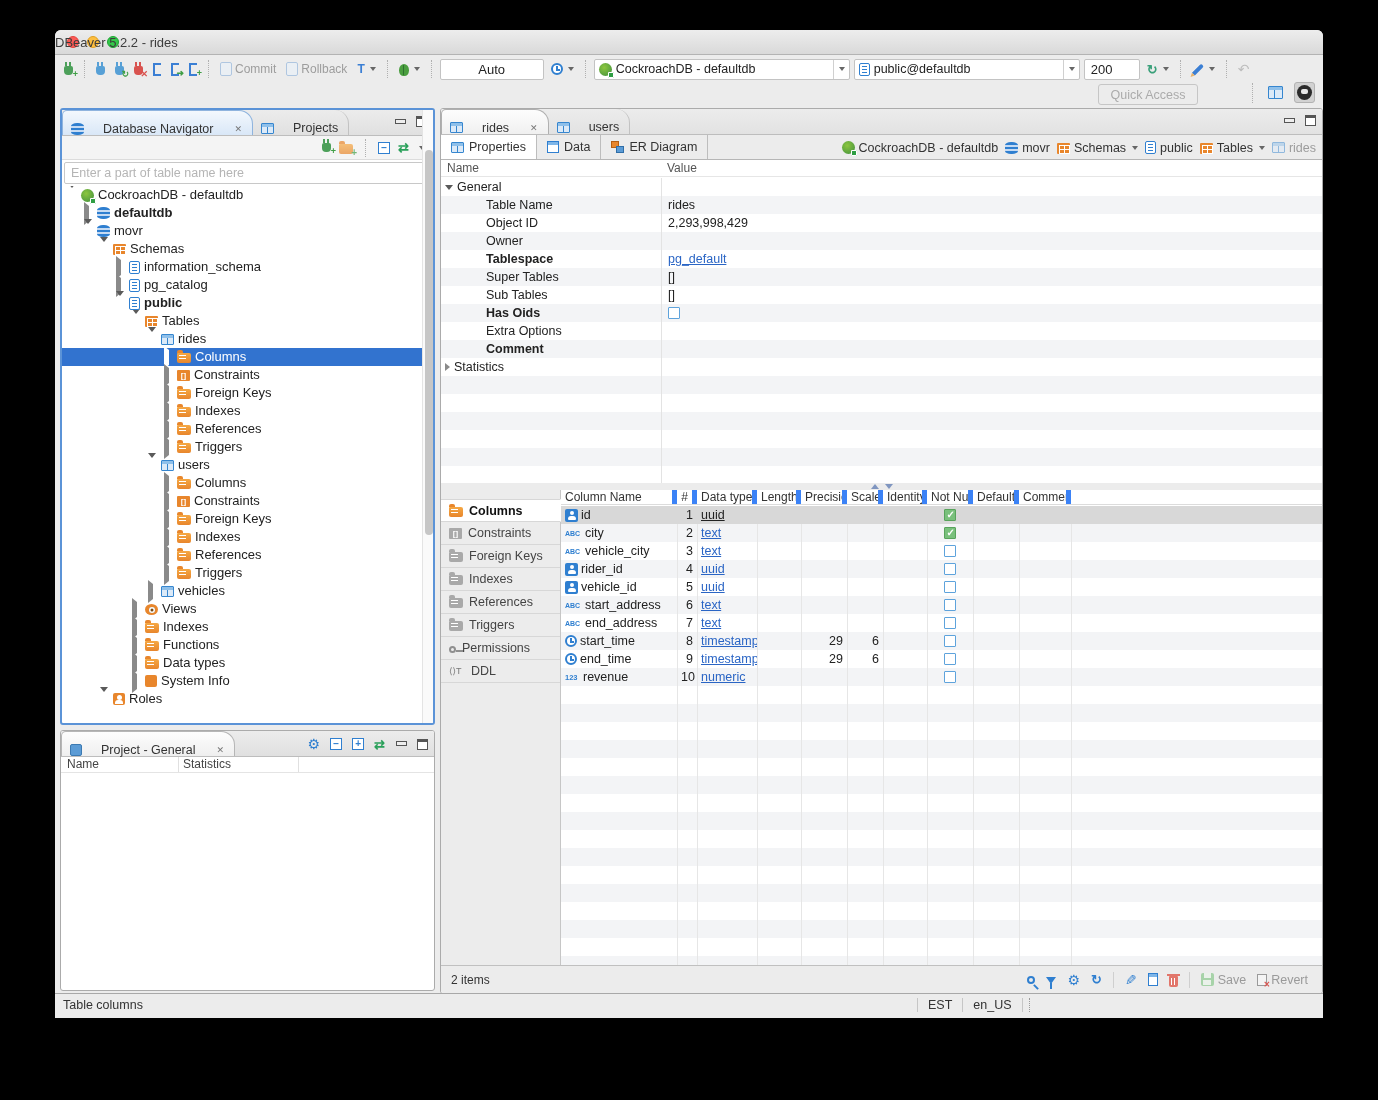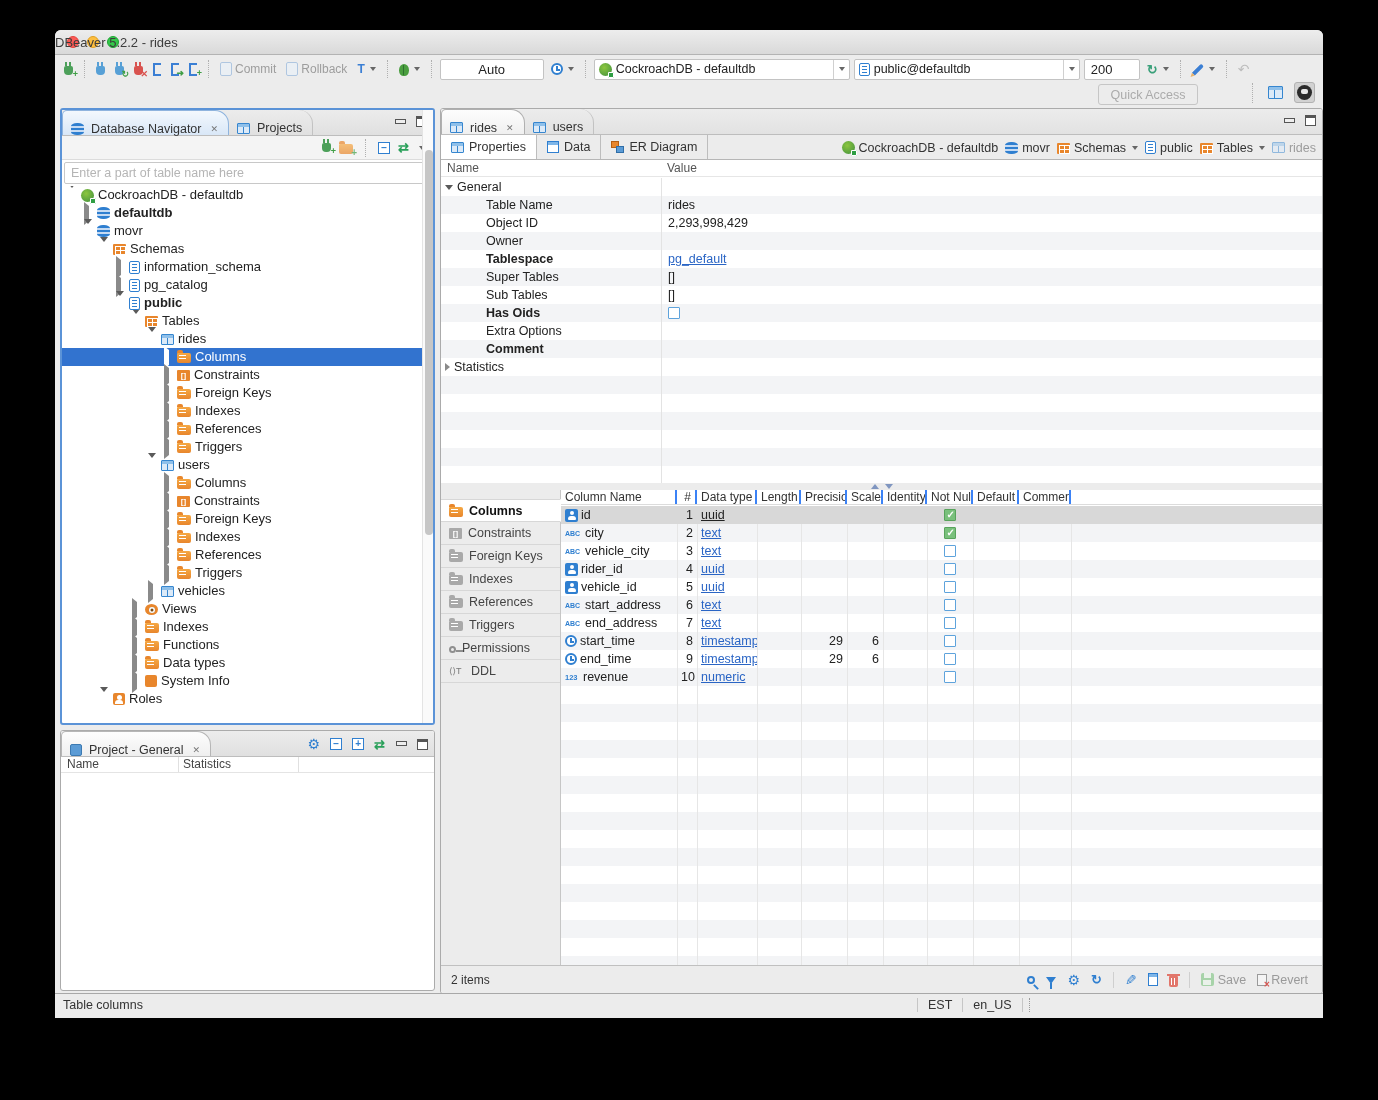--- a/index.html
+++ b/index.html
@@ -142,21 +142,21 @@
   .ic-winmax{width:11px;height:11px;border:1px solid #555;background:#fff;}
   .ic-winmax:before{content:"";position:absolute;left:0;top:0;width:9px;height:2px;background:#555;}
   .ic-foldplus:after{content:"+";position:absolute;right:-4px;bottom:-4px;color:#3f9e45;font-weight:bold;font-size:10px;}
 
   
   .main{position:absolute;left:0;top:77px;right:0;bottom:25px;}
   .nav-panel{position:absolute;left:5px;top:1px;width:375px;height:617px;border:2px solid #5b93d7;
              border-radius:3px;background:#fff;overflow:hidden;}
   .tabstrip{position:relative;height:26px;background:linear-gradient(#ececec,#e0e0e0);
             border-bottom:1px solid #bdbdbd;display:flex;align-items:flex-end;}
-  .etab{height:25px;display:flex;align-items:center;gap:7px;padding:11px 10px 0 8px;font-size:12.5px;
+  .etab{height:25px;display:flex;align-items:center;gap:19px;padding:11px 10px 0 8px;font-size:12.5px;
         color:#333;border-right:1px solid #c2c2c2;border-radius:5px 14px 0 0;position:relative;}
   .etab.active{background:linear-gradient(#f3f8fd,#d9e7f7);border:1px solid #8fb4de;border-bottom:none;}
   .etab .x{font-size:9px;color:#777;margin-left:2px;}
   .winbtns{position:absolute;right:6px;top:6px;display:flex;gap:10px;align-items:center;}
   .nav-toolbar{height:24px;display:flex;align-items:center;justify-content:flex-end;gap:8px;
                padding-right:8px;background:#f4f4f4;border-bottom:1px solid #dcdcdc;}
   .nav-filter{display:block;width:363px;margin:2px 2px;height:22px;border:1px solid #c8c8c8;border-radius:2px;
               font-size:12.5px;padding:0 6px;color:#333;background:#fff;}
   .nav-filter::placeholder{color:#b5b5b5;}
   .tree{position:relative;overflow:hidden;height:536px;background:#fff;}
@@ -216,21 +216,21 @@
   .sash .a-dn{width:0;height:0;border-left:4px solid transparent;border-right:4px solid transparent;border-top:5px solid #8096c0;}
 
   .detail{position:absolute;left:0;top:381px;right:0;bottom:28px;display:flex;}
   .dtabs{width:120px;background:#ececec;border-right:1px solid #c6c6c6;padding-top:9px;}
   .dtab{height:23px;display:flex;align-items:center;gap:6px;padding-left:8px;font-size:12.5px;color:#444;
         border-bottom:1px solid #d7d7d7;}
   .dtab:first-child{border-top:1px solid #d7d7d7;}
   .dtab.active{background:#fff;font-weight:bold;color:#111;margin-right:-1px;border-right:1px solid #fff;}
   .dgrid{flex:1;position:relative;background:#fff;overflow:hidden;}
   .dgrid .hdr{height:15px;display:flex;font-size:12px;color:#333;border-bottom:1px solid #dcdcdc;background:#fff;}
-  .dgrid .hdr div{padding:0 4px;border-right:2px solid #3b82f6;overflow:hidden;white-space:nowrap;}
+  .dgrid .hdr div{padding:0 4px;border-right:5px solid #3b82f6;overflow:hidden;white-space:nowrap;}
   .drows{position:absolute;left:0;top:16px;right:0;bottom:0;
          background:
          linear-gradient(#e6e6e6,#e6e6e6) 116px 0/1px 100% no-repeat,
          linear-gradient(#e6e6e6,#e6e6e6) 136px 0/1px 100% no-repeat,
          linear-gradient(#e6e6e6,#e6e6e6) 196px 0/1px 100% no-repeat,
          linear-gradient(#e6e6e6,#e6e6e6) 240px 0/1px 100% no-repeat,
          linear-gradient(#e6e6e6,#e6e6e6) 286px 0/1px 100% no-repeat,
          linear-gradient(#e6e6e6,#e6e6e6) 322px 0/1px 100% no-repeat,
          linear-gradient(#e6e6e6,#e6e6e6) 366px 0/1px 100% no-repeat,
          linear-gradient(#e6e6e6,#e6e6e6) 412px 0/1px 100% no-repeat,

